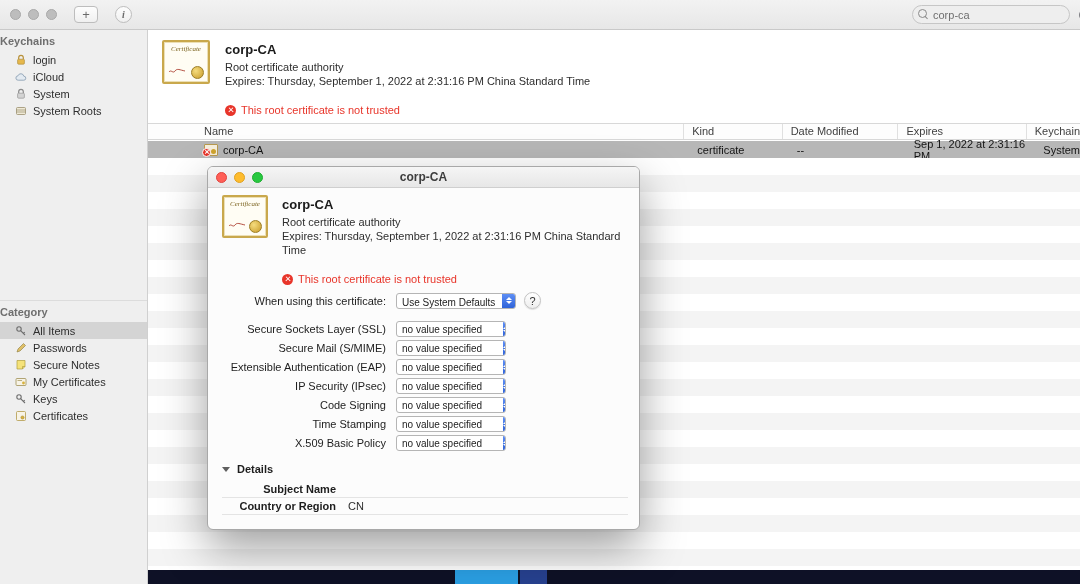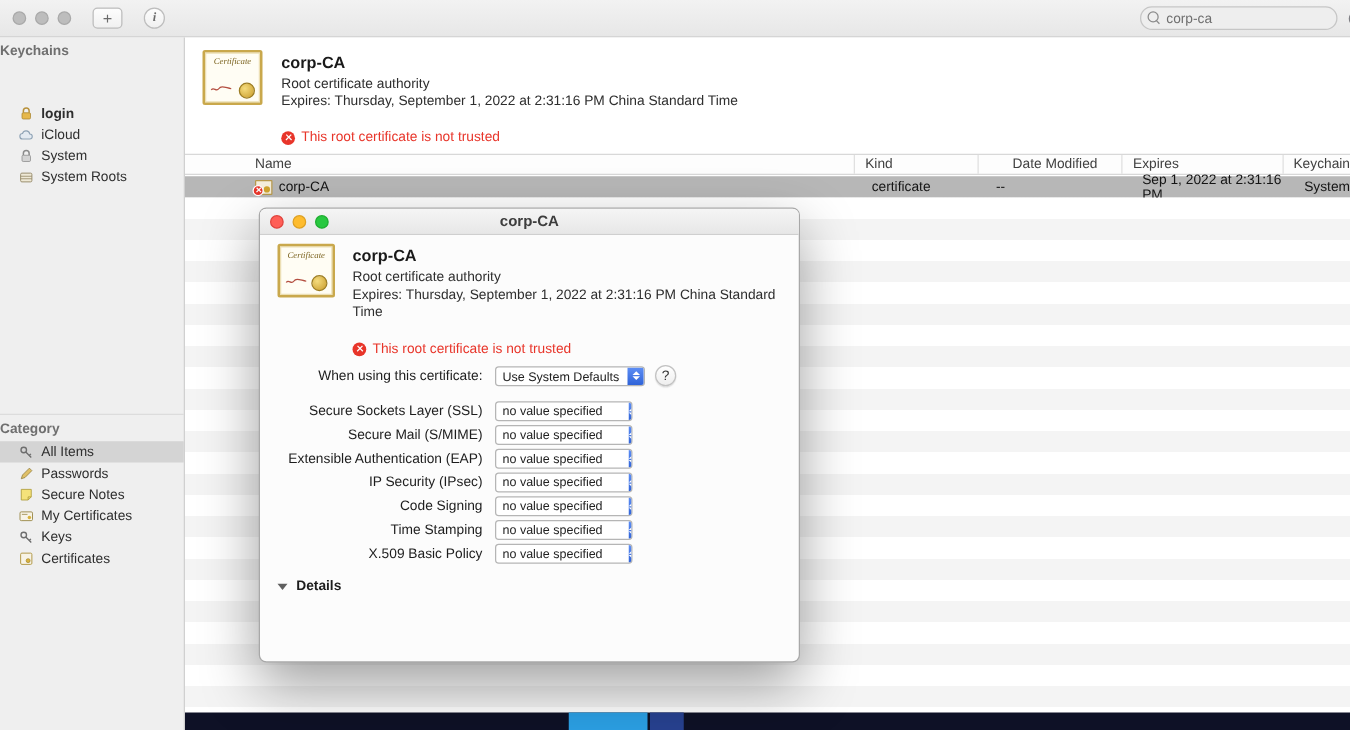--- a/index.html
+++ b/index.html
@@ -28,21 +28,21 @@
   .clear-btn { width:12px; height:12px; border-radius:50%; background:#7f7f84; position:relative; flex:0 0 auto; }
   .clear-btn::before,.clear-btn::after { content:""; position:absolute; left:50%; top:50%; width:7px; height:1.4px;
     background:#fff; transform:translate(-50%,-50%) rotate(45deg); }
   .clear-btn::after { transform:translate(-50%,-50%) rotate(-45deg); }
 
   
   .sidebar { position:absolute; top:30px; left:0; width:148px; bottom:0; background:#efefef;
     border-right:1px solid #d0d0d0; font-size:11px; color:#2e2e2e; }
   .side-header { text-align:left; color:#6f6f6f; font-weight:bold; font-size:11px; padding:5px 0 4px; }
   .side-item { height:17px; display:flex; align-items:center; gap:6px; padding-left:15px; }
-  .side-item.bold { font-weight:bold;margin-top:31px; }
+  .side-item.bold { font-weight:normal; }
   .side-item.selected { background:#d4d4d4; }
   .side-spacer { height:181px; }
   .cat-header { border-top:1px solid #dcdcdc; }
   .side-icon { width:12px; height:12px; flex:0 0 auto; display:inline-block; }
 
   
   .main { position:absolute; top:30px; left:148px; right:0; bottom:14px; background:#fff; overflow:hidden; }
   .cert-summary { display:flex; gap:15px; padding:10px 0 0 14px; height:93px; }
   .cert-icon { width:48px; height:44px; background:#fffdf4; border:2px solid #c9a84c; border-radius:2px;
     position:relative; box-shadow:inset 0 0 0 1px #ecdfb4; flex:0 0 auto; }
@@ -58,21 +58,21 @@
   .err-badge::before,.err-badge::after { content:""; position:absolute; left:50%; top:50%; width:6px; height:1.4px;
     background:#fff; transform:translate(-50%,-50%) rotate(45deg); }
   .err-badge::after { transform:translate(-50%,-50%) rotate(-45deg); }
   .warn-text { font-size:11px; color:#e8352a; }
 
   
   .tbl-header { position:absolute; top:93px; left:0; right:0; height:17px; display:flex;
     border-top:1px solid #d8d8d8; border-bottom:1px solid #d8d8d8; background:#fdfdfd;
     font-size:11px; color:#3f3f3f; }
   .tbl-header .col { border-right:1px solid #e0e0e0; padding:1px 0 0 8px; }
-  .col.c-name { width:507px;margin-left:48px; } .col.c-kind { width:102px; } .col.c-date { width:120px;text-align:center; }
+  .col.c-name { width:507px;margin-left:48px; } .col.c-kind { width:102px; } .col.c-date { width:120px; }
   .col.c-exp { width:133px; } .col.c-keychain { flex:1; border-right:none; }
   .tbl-row { position:absolute; top:111px; left:0; right:0; height:17px; display:flex;
     background:#b7b7b7; font-size:11px; color:#141414; align-items:center; }
   .tbl-row .col { padding:0 0 0 8px; display:flex; align-items:center; gap:5px; }
   .mini-cert { width:14px; height:12px; background:#f6efdd; border:1px solid #b89a4e; border-radius:1px;
     position:relative; flex:0 0 auto; }
   .mini-cert .mdot { position:absolute; right:1px; bottom:1px; width:5px; height:5px; border-radius:50%; background:#d0a42e; }
   .mini-cert .badge { position:absolute; left:-3px; bottom:-2px; width:9px; height:9px; border-radius:50%;
     background:#e8352a; border:1px solid #fff; }
   .mini-cert .badge::before,.mini-cert .badge::after { content:""; position:absolute; left:50%; top:50%;
@@ -408,20 +408,34 @@
               <span class="tri-down"></span>
             </span>
         </div>
       </div>
 
       <div class="section-head" style="margin-top:12px;">
         <span class="disc"></span>
         <span class="section-label">Details</span>
       </div>
 
+      <div class="details-block">
+        <div class="d-row">
+          <div class="d-label">Subject Name</div>
+        </div>
+        <div class="d-row">
+          <div class="d-label">Country or Region</div>
+          <div class="d-value">CN</div>
+        </div>
+        <div class="d-row">
+          
+          
+        </div>
+
+      </div>
     </div>
   </div>
 
   <div class="taskbar">
     <div class="tb-seg1"></div>
     <div class="tb-seg2"></div>
   </div>
 
 </div>
 

